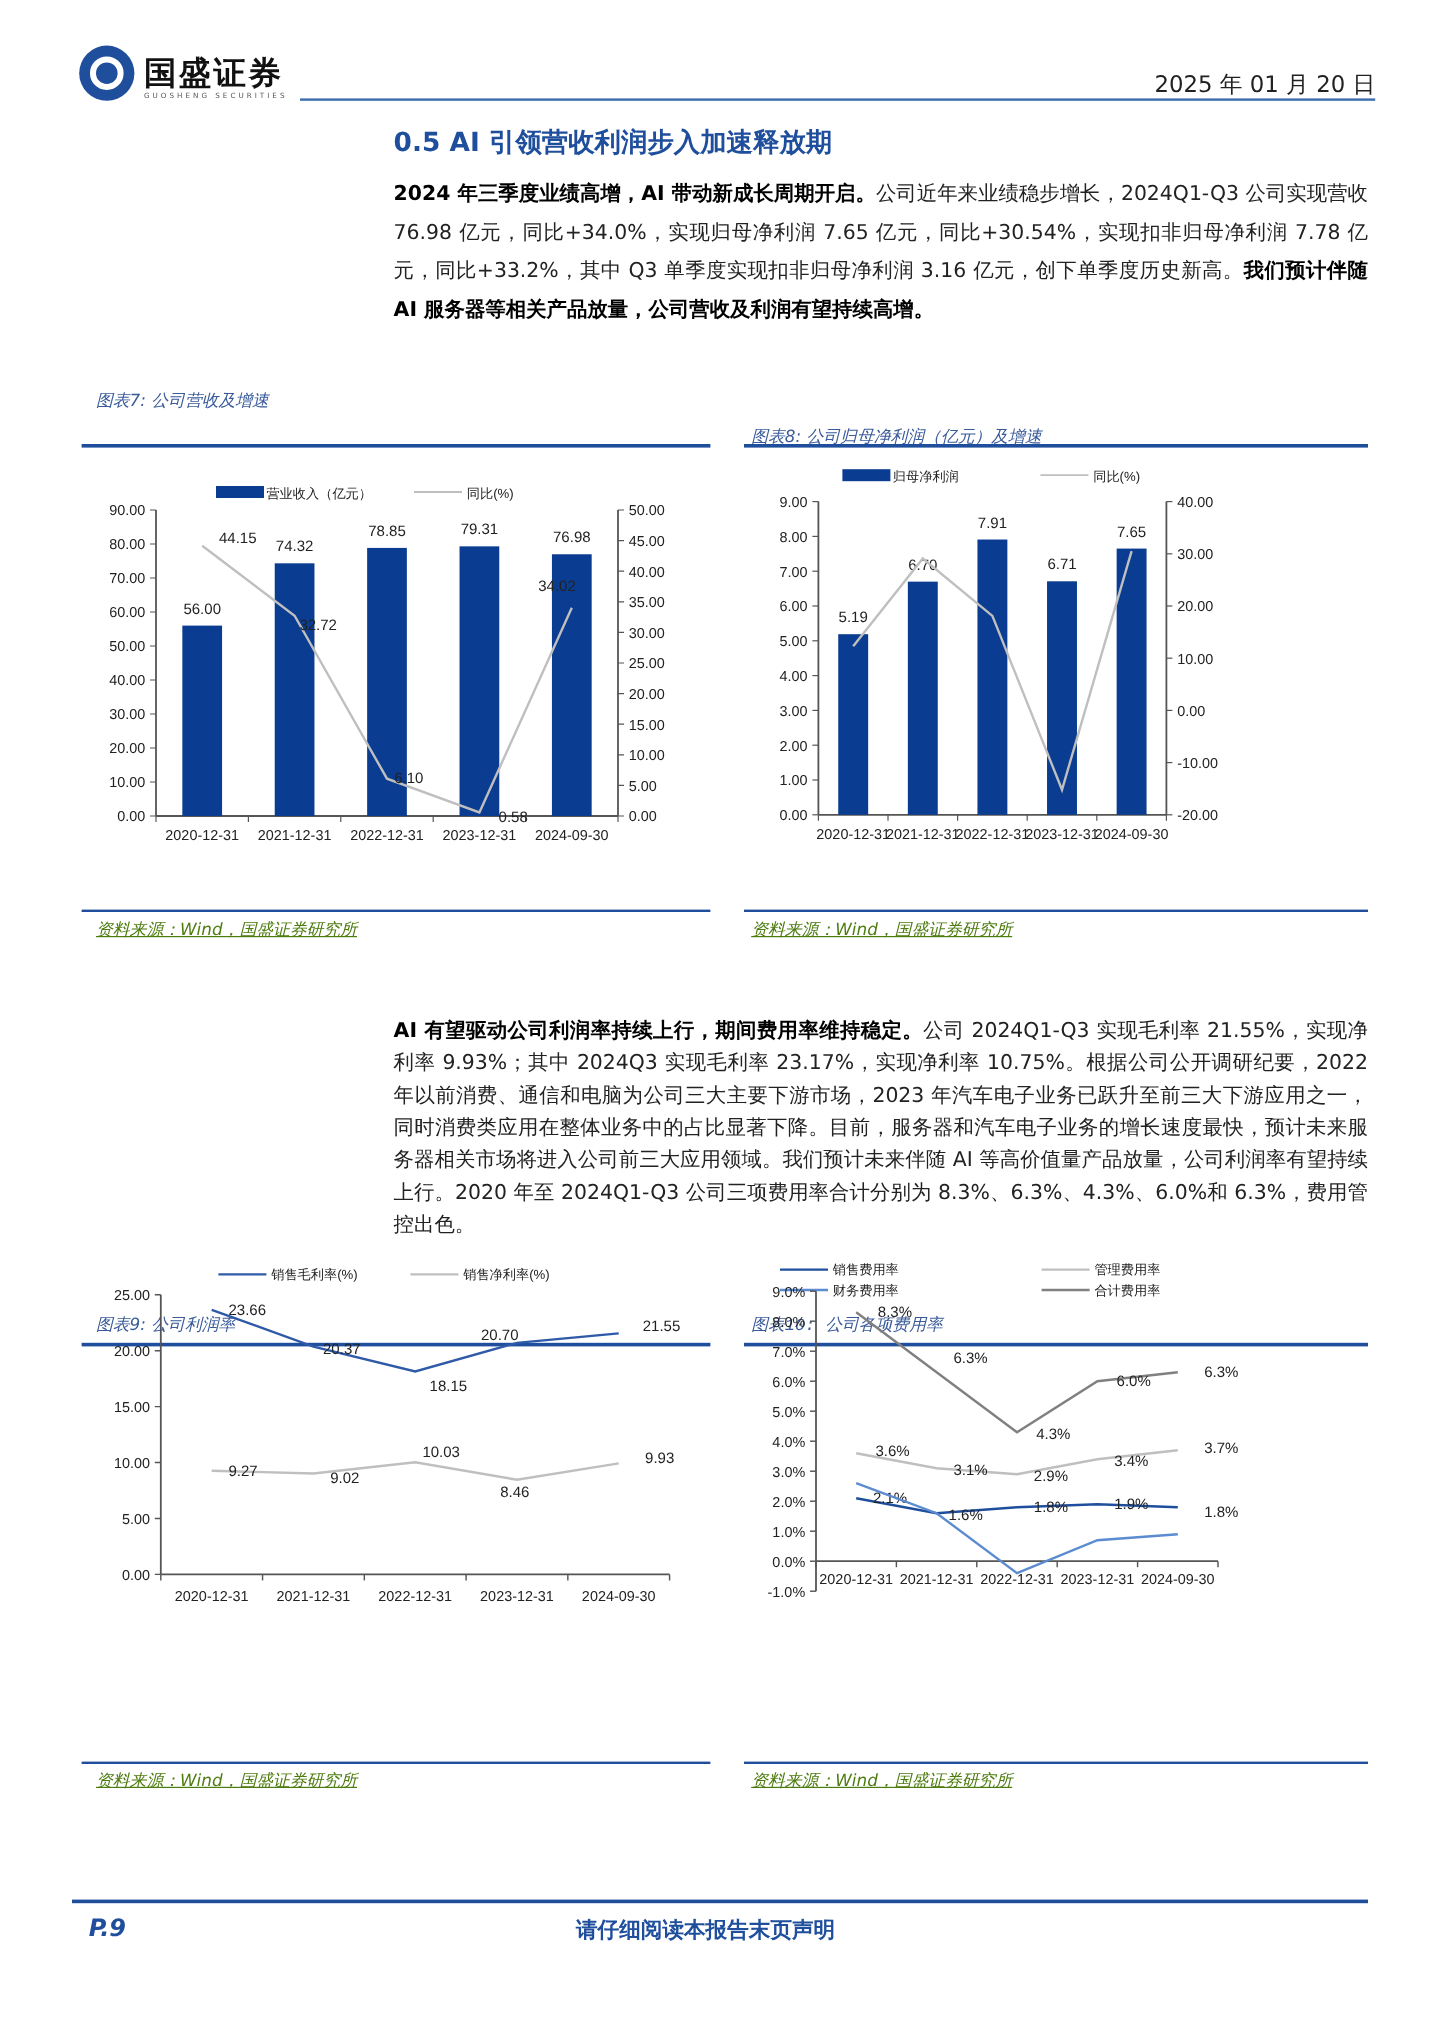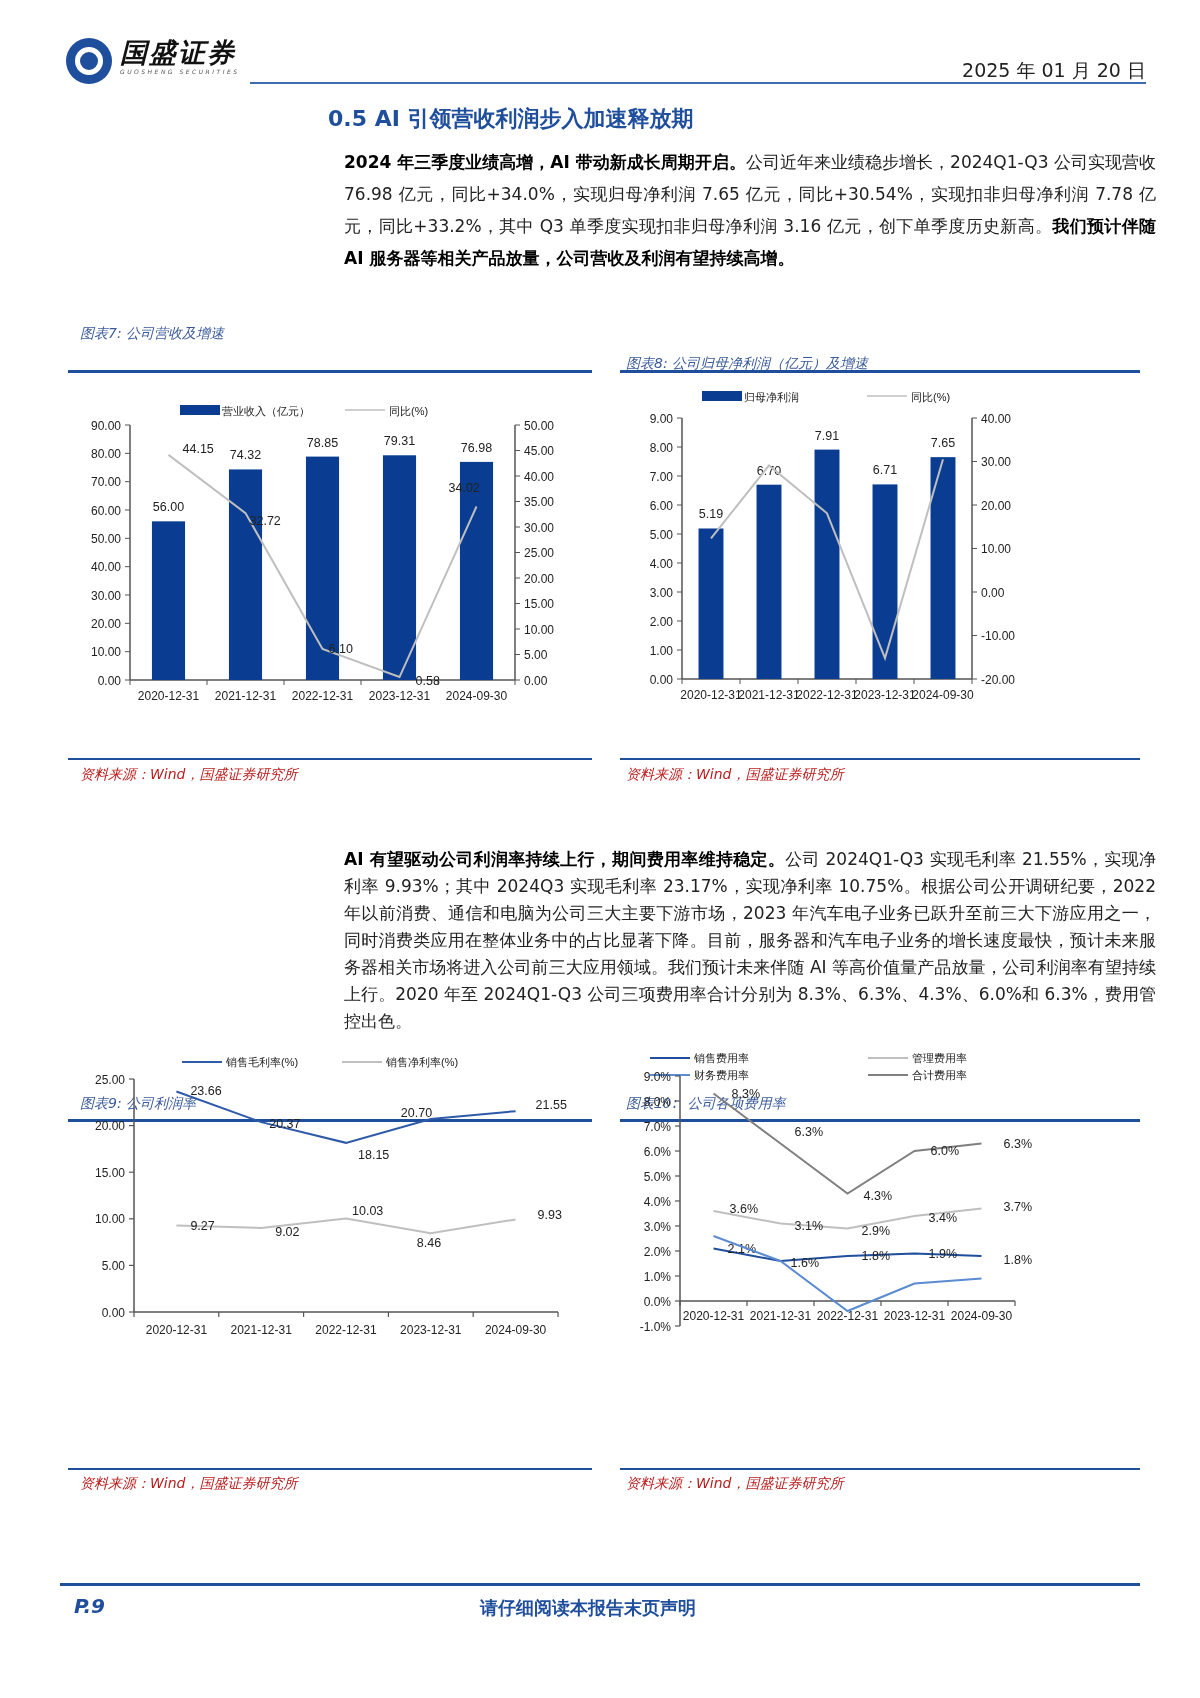--- a/index.html
+++ b/index.html
@@ -1,31 +1,31 @@
 <!DOCTYPE html>
 <html><head>
 <meta charset="utf-8">
 <style>
   html,body{margin:0;padding:0;background:#fff;}
   body{width:1200px;height:1698px;position:relative;font-family:"DejaVu Sans","Liberation Sans",sans-serif;color:#222;overflow:hidden;}
   .abs{position:absolute;}
-  .logo{left:66px;top:38px;display:flex;align-items:flex-start;font-style:italic;}
+  .logo{left:66px;top:38px;display:flex;align-items:flex-end;}
   .logo-mark{width:46px;height:46px;border-radius:50%;background:#1f4e9c;position:relative;}
   .logo-mark:after{content:"";position:absolute;left:9px;top:9px;width:28px;height:28px;border-radius:50%;border:5px solid #fff;box-sizing:border-box;}
   .logo-text{margin-left:8px;}
   .logo-cn{font-size:27px;font-weight:bold;letter-spacing:2px;color:#111;line-height:30px;}
   .logo-en{font-size:6px;letter-spacing:2.5px;color:#555;}
   .header-line{left:250px;top:82px;width:896px;height:2px;background:#3d6cb0;}
   .date{right:54px;top:58px;font-size:19px;color:#222;}
   .section-title{left:328px;top:104px;font-size:22px;font-weight:bold;color:#1f4e9c;}
-  .para{left:328px;width:812px;font-size:17px;line-height:32px;text-align:justify;color:#222;margin-left:16px;}
+  .para{left:328px;width:812px;font-size:17px;line-height:32px;text-align:justify;color:#222;}
   .para b{color:#000;}
   .fig-title{font-size:14px;font-style:italic;color:#3a5b9a;}
   .fig-rule{height:3px;background:#1f4e9c;}
-  .fig-src{font-size:14px;font-style:italic;color:#b91c1c;}
+  .fig-src{font-size:14px;font-style:italic;color:#4d7c0f;text-decoration:underline;}
   .chart{position:absolute;}
   svg text{font-family:"Liberation Sans","DejaVu Sans",sans-serif;}
   .footer-line{left:60px;top:1583px;width:1080px;height:3px;background:#1f4e9c;}
   .page-no{left:74px;top:1594px;font-size:20px;font-style:italic;font-weight:bold;color:#1f4e9c;}
   .footer-note{left:480px;top:1596px;font-size:18px;font-weight:bold;color:#1f4e9c;}
 </style>
 </head>
 <body>
 
 <div class="abs logo">

